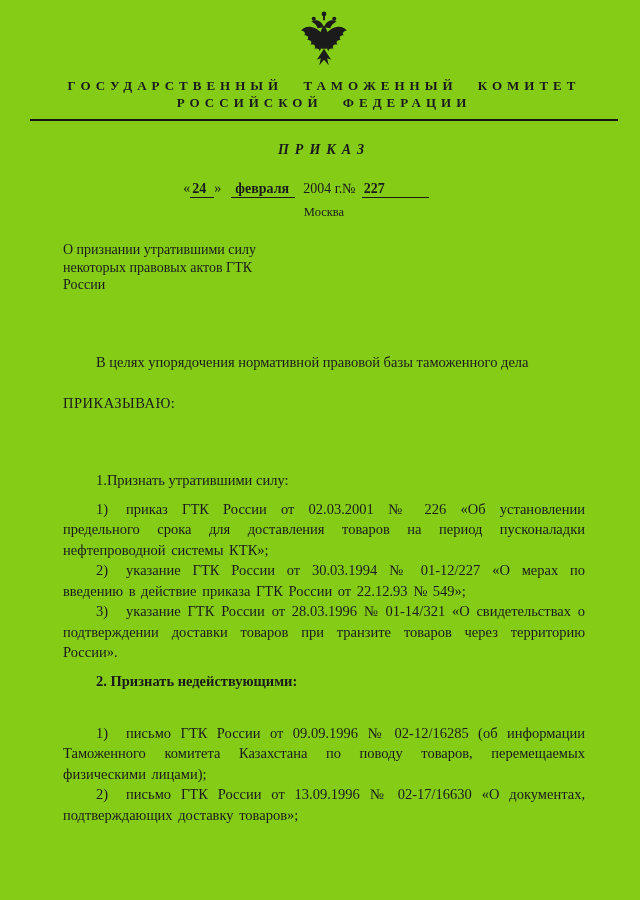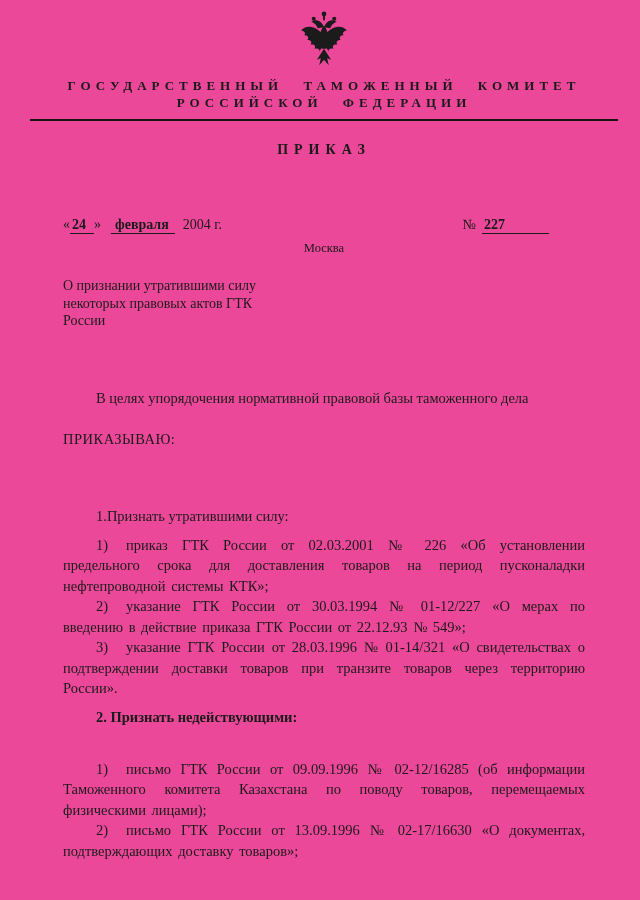--- a/index.html
+++ b/index.html
@@ -5,21 +5,21 @@
   * { margin: 0; padding: 0; box-sizing: border-box; }
   html, body { background: #ffffff; }
   body {
     width: 640px; height: 900px;
     font-family: "Liberation Serif", serif;
     color: #1a1a1a;
     overflow: hidden;
   }
   .page {
     width: 640px; height: 900px;
-    background: #ec4899;
+    background: #84cc16;
     padding: 10px 55px 0 63px;
     position: relative;
     overflow: hidden;
   }
   .emblem-wrap { text-align: center; height: 62px; }
   .emblem-wrap svg { display: inline-block; }
   .org-title {
     margin-top: 5px;
     text-align: center;
     font-weight: bold;
@@ -33,30 +33,31 @@
     border: none;
     border-top: 2px solid #151515;
     margin: 8px -33px 0 -33px;
   }
   .doc-title {
     margin-top: 21px;
     text-align: center;
     font-weight: bold;
     font-size: 14px;
     letter-spacing: 6px;
+    font-style: italic;
   }
   .date-row {
     display: flex;
-    justify-content: space-between;
+    justify-content: center;
     align-items: baseline;
     margin-top: 23px;
     font-size: 14px;
   }
   .date-left { white-space: nowrap; }
-  .date-right { margin-right: 36px; white-space: nowrap; margin-top: 36px; }
+  .date-right { margin-right: 36px; white-space: nowrap; }
   .filled {
     font-weight: bold;
     border-bottom: 1px solid #1a1a1a;
   }
   .day { padding: 0 8px 1px 2px; }
   .month { margin-left: 10px; padding: 0 6px 1px 4px; }
   .year { margin-left: 8px; }
   .num { margin-left: 6px; padding: 0 44px 1px 2px; }
   .city {
     text-align: center;

